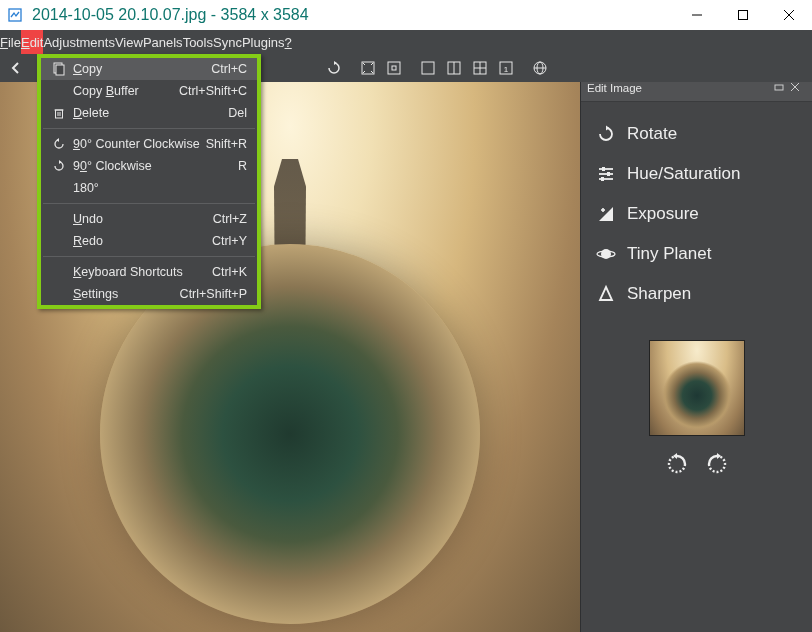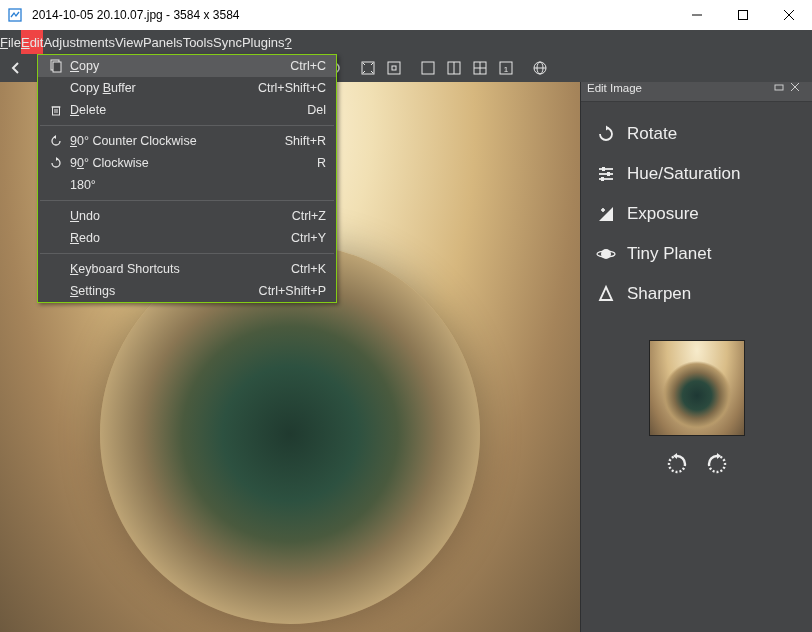--- a/index.html
+++ b/index.html
@@ -1,36 +1,36 @@
 <!DOCTYPE html>
 <html><head>
 <meta charset="utf-8">
 <style>
   * { margin: 0; padding: 0; box-sizing: border-box; font-family: "Segoe UI", Tahoma, sans-serif; }
   body { width: 812px; height: 632px; overflow: hidden; background: #fff; }
 
   
   .titlebar { height: 30px; background: #fff; display: flex; align-items: center; border-bottom: 1px solid #fff; }
   .titlebar .app-icon { width: 30px; height: 30px; display: flex; align-items: center; justify-content: center; }
-  .titlebar .title { flex: 0 0 auto; font-size: 12px; color: #000000; padding-left: 2px; }
+  .titlebar .title { flex: 0 0 auto; font-size: 16px; color: #0f766e; padding-left: 2px; }
   .titlebar .spacer { flex: 1; }
   .titlebar .winbtn { width: 46px; height: 30px; display: flex; align-items: center; justify-content: center; color: #000; }
 
   .chrome { background: #444648; color: #e6e6e6; height: 602px; display: flex; flex-direction: column; }
 
   
   .menubar { height: 24px; display: flex; align-items: stretch; font-size: 13px; position: relative; }
   .menubar .menuitem { padding: 0 0; display: flex; align-items: center; color: #e6e6e6; cursor: default; }
   .menubar .menuitem.active { background: #ef4444; }
   .menubar .menuitem .ul { text-decoration: underline; }
 
   
   .dropdown {
-    position: absolute; top: 24px; left: 37px; width: 300px;
-    background: #444547; border: 1px solid #84cc16; z-index: 50;
+    position: absolute; top: 24px; left: 37px; width: 224px;
+    background: #444547; border: 4px solid #84cc16; z-index: 50;
     box-shadow: 2px 2px 4px rgba(0,0,0,0.4);
   }
   .dropdown .row { display: flex; align-items: center; height: 22px; padding: 0 10px 0 8px; font-size: 12.5px; color: #e6e6e6; }
   .dropdown .row.highlight { background: #5a5b5d; }
   .dropdown .row .icon-slot { width: 20px; display: flex; align-items: center; justify-content: center; }
   .dropdown .row .label { flex: 1; padding-left: 4px; }
   .dropdown .row .label .ul { text-decoration: underline; }
   .dropdown .row .shortcut { color: #e6e6e6; font-size: 12.5px; }
   .dropdown .sep { height: 1px; background: #5d5e60; margin: 4px 2px; }
 

